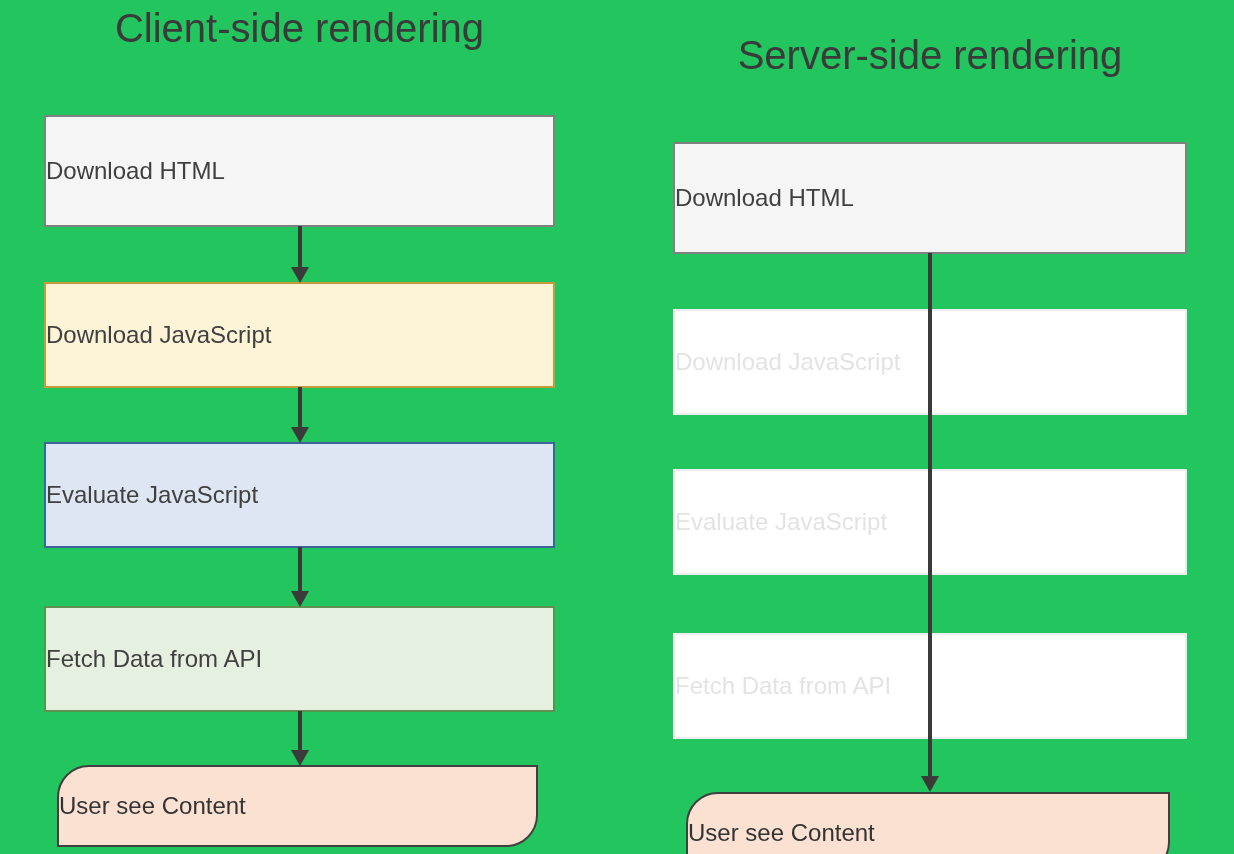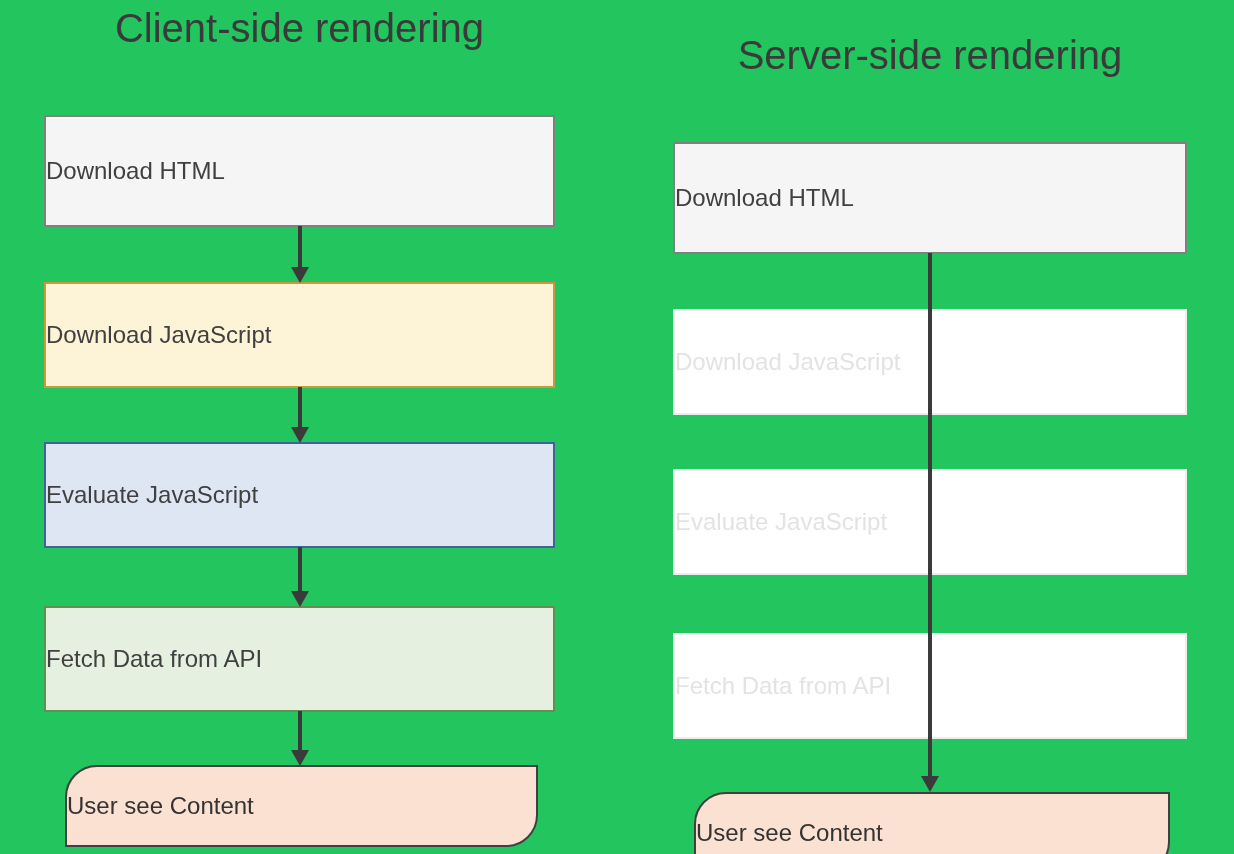--- a/index.html
+++ b/index.html
@@ -19,21 +19,21 @@
     font-size:24px;color:#404040;border:2px solid #808080;
     text-align:center;
   }
   .box-gray  {background:#f5f5f5;border-color:#808080;}
   .box-gold  {background:#fdf3d7;border-color:#c9993b;}
   .box-blue  {background:#dee6f3;border-color:#41639c;}
   .box-green {background:#e6f0e0;border-color:#5f9150;}
   .box-faded {background:#ffffff;border-color:#ededed;color:#e3e3e3;}
   .box-result{
     background:#fbe1d2;border-color:#404040;color:#333333;
-    border-radius:32px 0 32px 0;left:21px;right:17px;
+    border-radius:32px 0 32px 0;left:13px;right:17px;
   }
   .arrow{position:absolute;left:50%;width:20px;margin-left:-10px;z-index:5;}
   .arrow-shaft{
     position:absolute;left:50%;margin-left:-2px;top:0;bottom:13px;
     width:4px;background:#3a3a3a;
   }
   .arrow-head{
     position:absolute;bottom:0;left:50%;margin-left:-9px;width:0;height:0;
     border-left:9px solid transparent;border-right:9px solid transparent;
     border-top:16px solid #3a3a3a;

